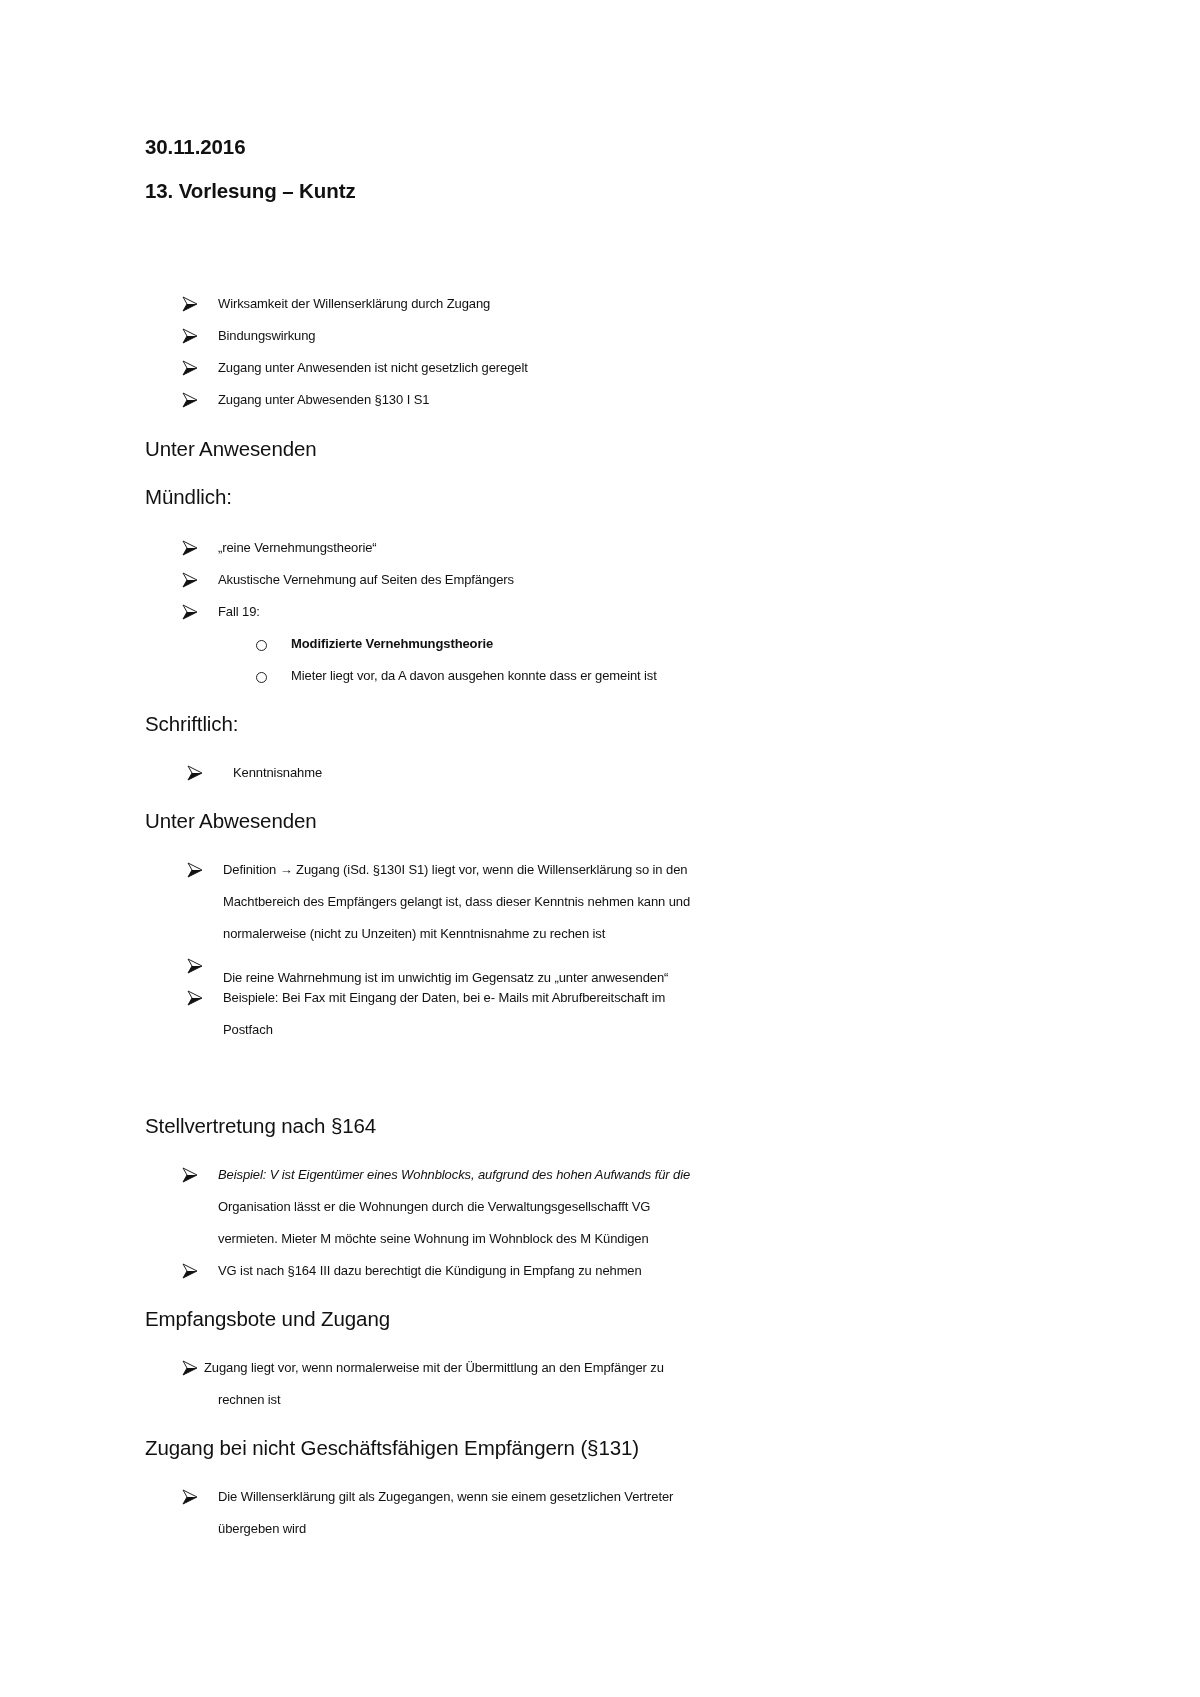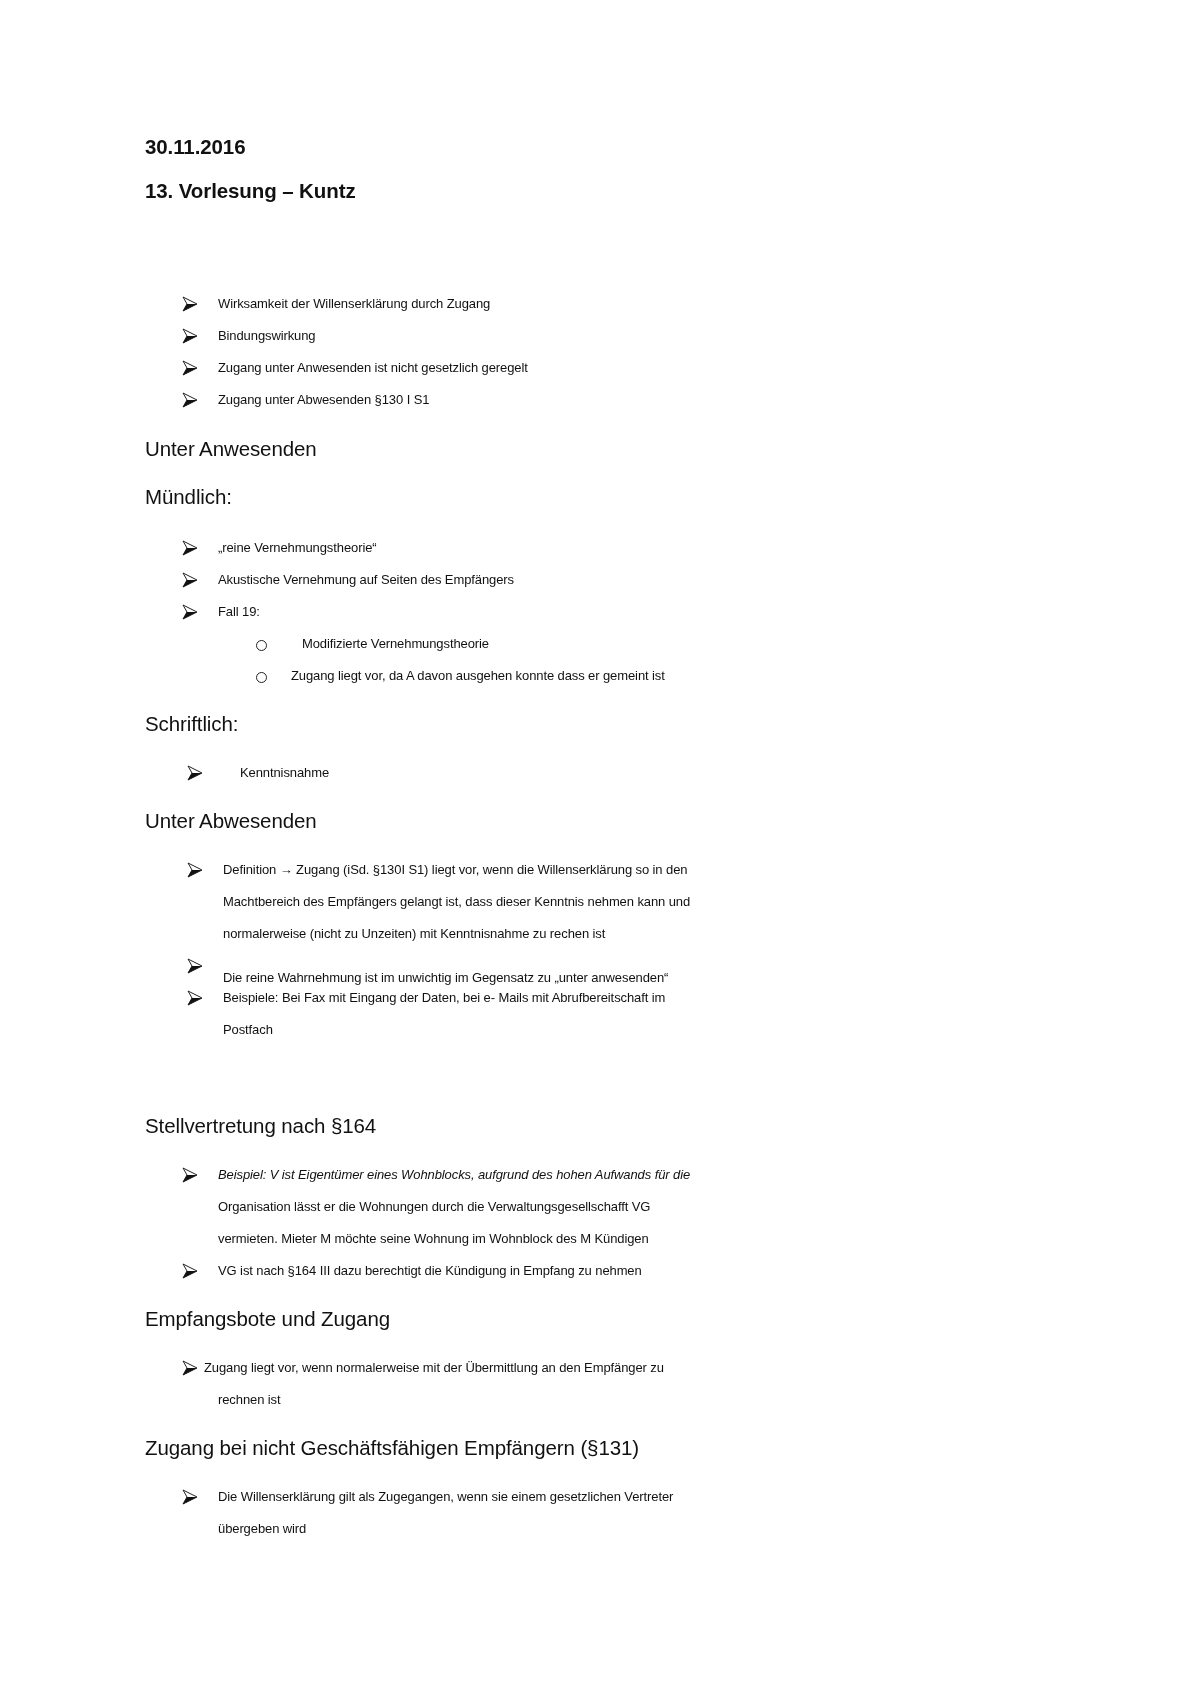--- a/index.html
+++ b/index.html
@@ -130,36 +130,36 @@
   <div class="bullet-row">
     <span class="arrow" style="left:182px; top:604px;">
         <svg width="16" height="16">
           <use href="#arrowhead"></use>
         </svg>
       </span>
     <span class="btext" style="left:218px; top:596px;">Fall 19:</span>
   </div>
   <div class="bullet-row">
     <span class="circle" style="left:256px; top:640px;"></span>
-    <span class="btext" style="left:302px; top:628px;">Modifizierte Vernehmungstheorie</span>
+    <span class="btext" style="left:291px; top:628px;font-weight:bold;">Modifizierte Vernehmungstheorie</span>
   </div>
   <div class="bullet-row">
     <span class="circle" style="left:256px; top:672px;"></span>
-    <span class="btext" style="left:291px; top:660px;">Zugang liegt vor, da A davon ausgehen konnte dass er gemeint ist</span>
+    <span class="btext" style="left:291px; top:660px;">Mieter liegt vor, da A davon ausgehen konnte dass er gemeint ist</span>
   </div>
 
   <div class="line" style="top:708px;">Schriftlich:</div>
 
   <div class="bullet-row">
     <span class="arrow" style="left:187px; top:765px;">
         <svg width="16" height="16">
           <use href="#arrowhead"></use>
         </svg>
       </span>
-    <span class="btext" style="left:240px; top:757px;">Kenntnisnahme</span>
+    <span class="btext" style="left:233px; top:757px;">Kenntnisnahme</span>
   </div>
 
   <div class="line" style="top:805px;">Unter Abwesenden</div>
 
   <div class="bullet-row">
     <span class="arrow" style="left:187px; top:862px;">
         <svg width="16" height="16">
           <use href="#arrowhead"></use>
         </svg>
       </span>

